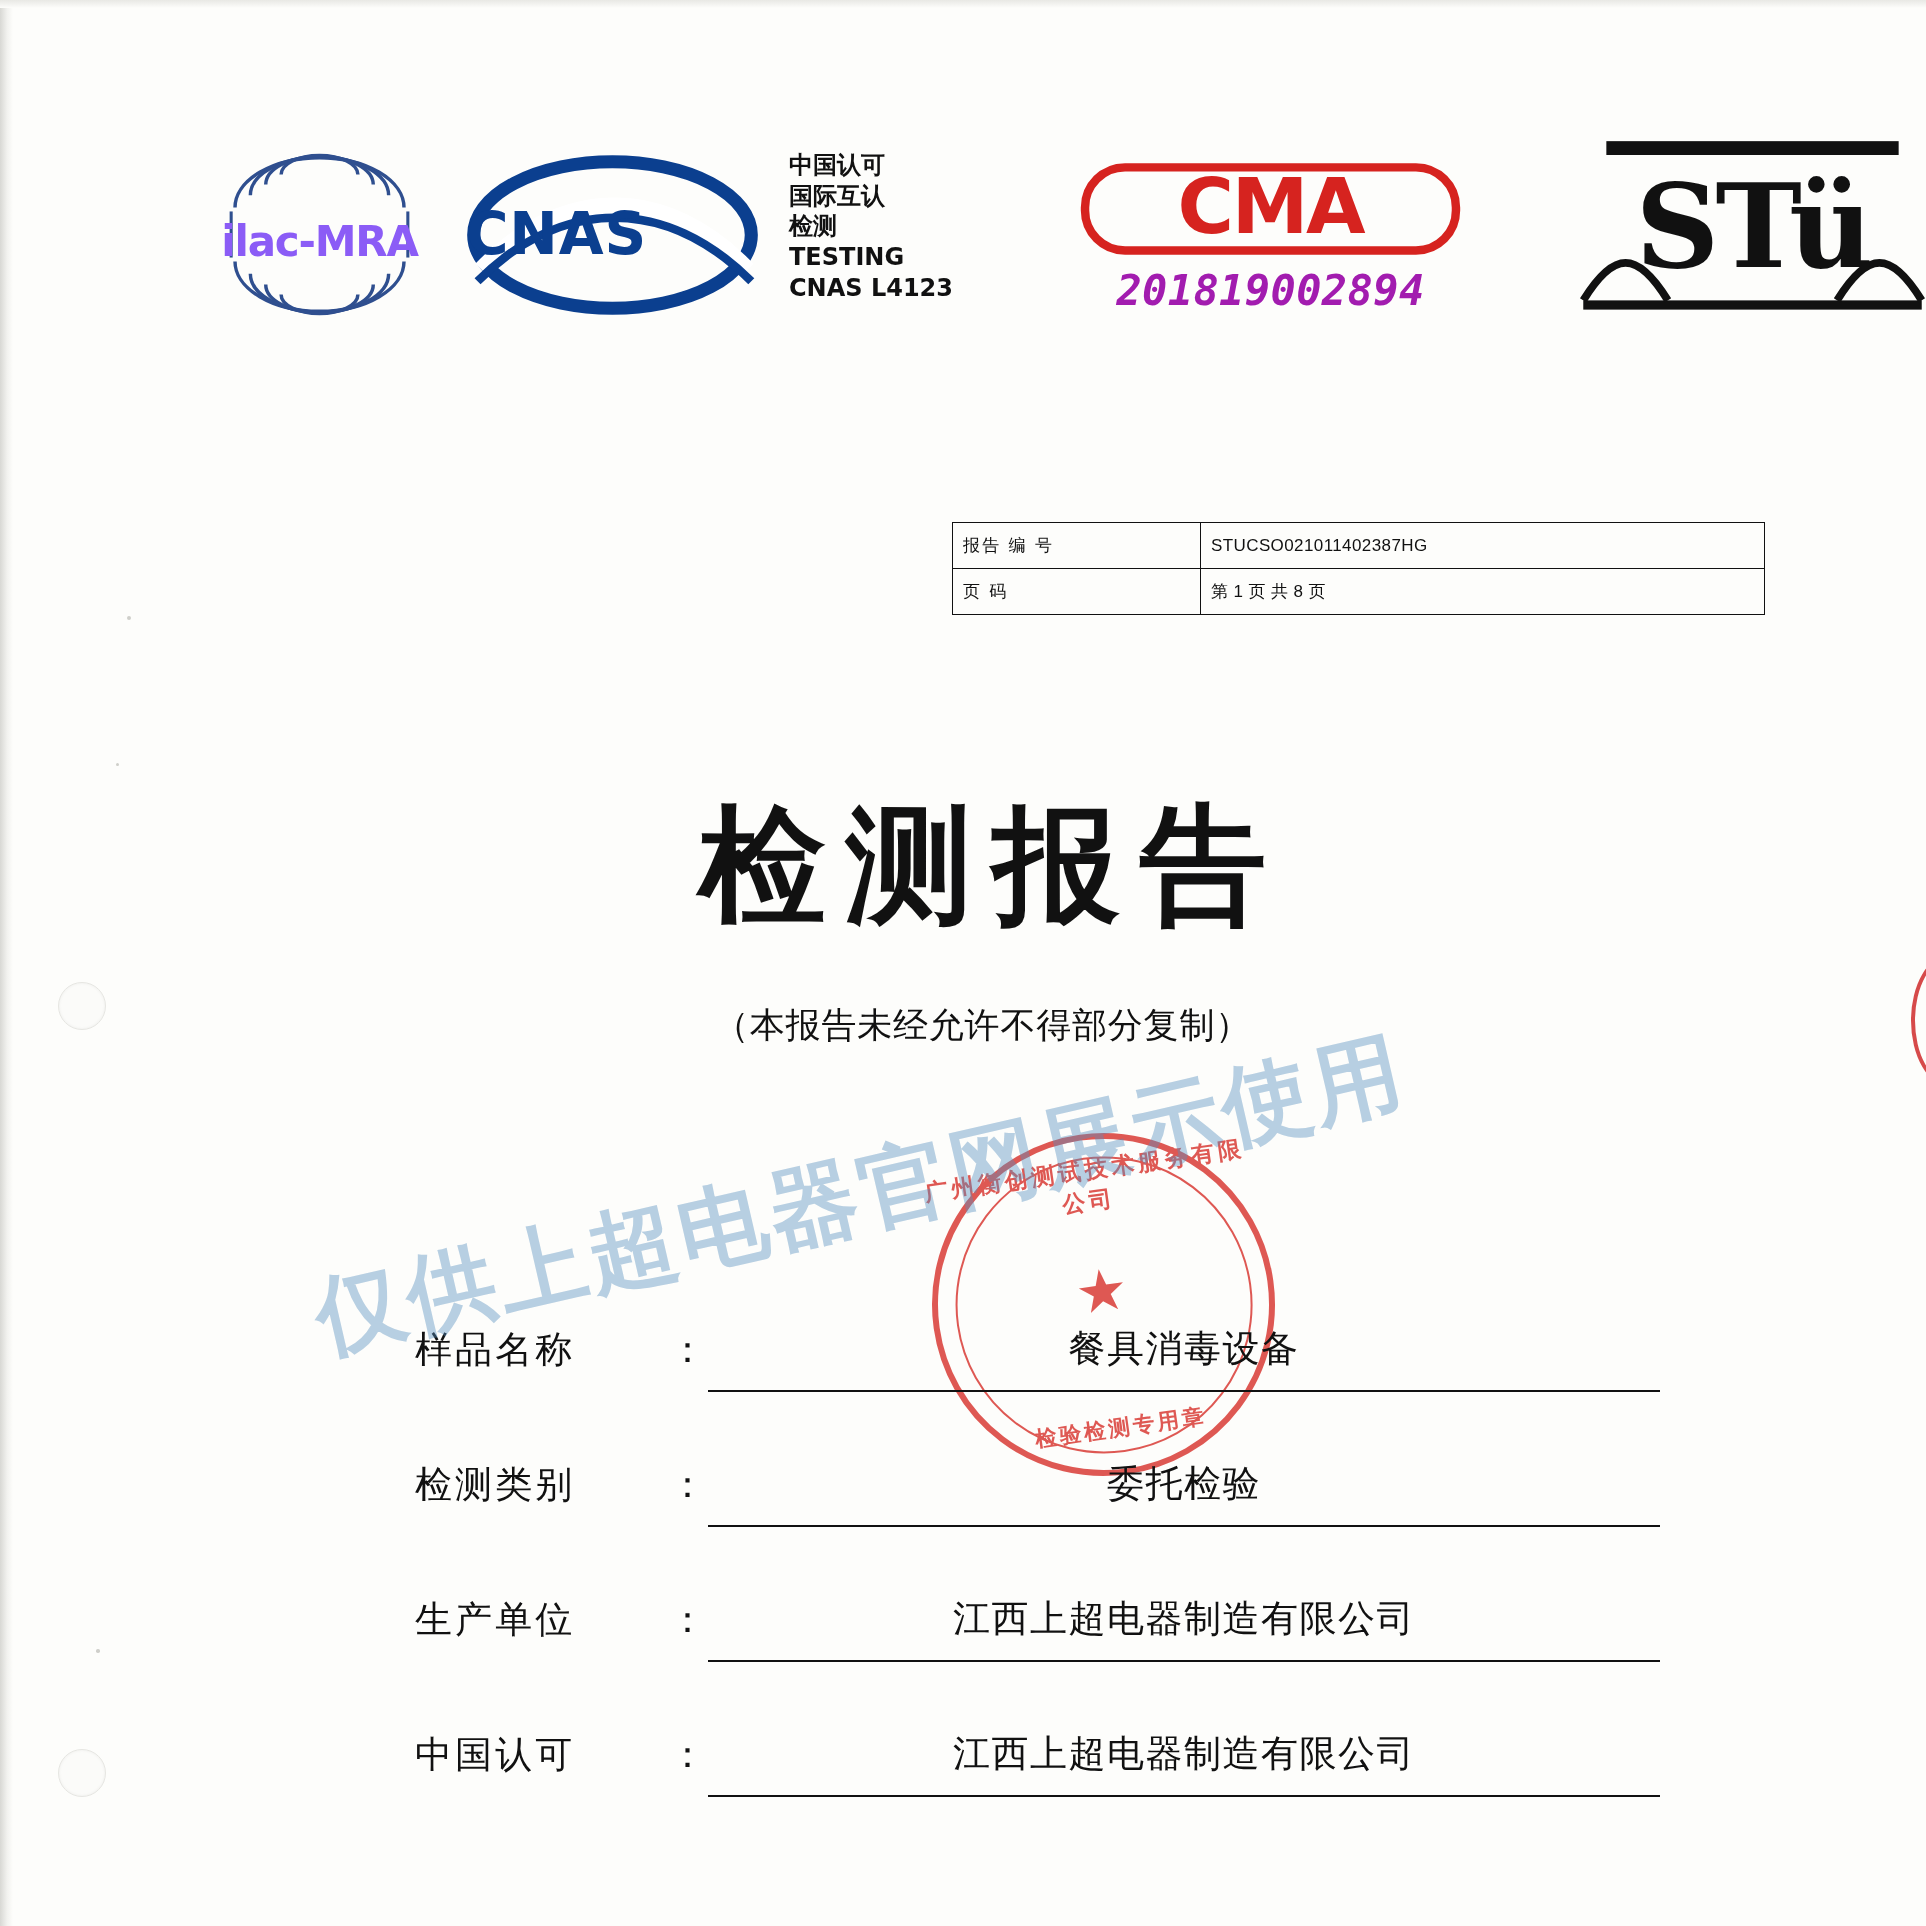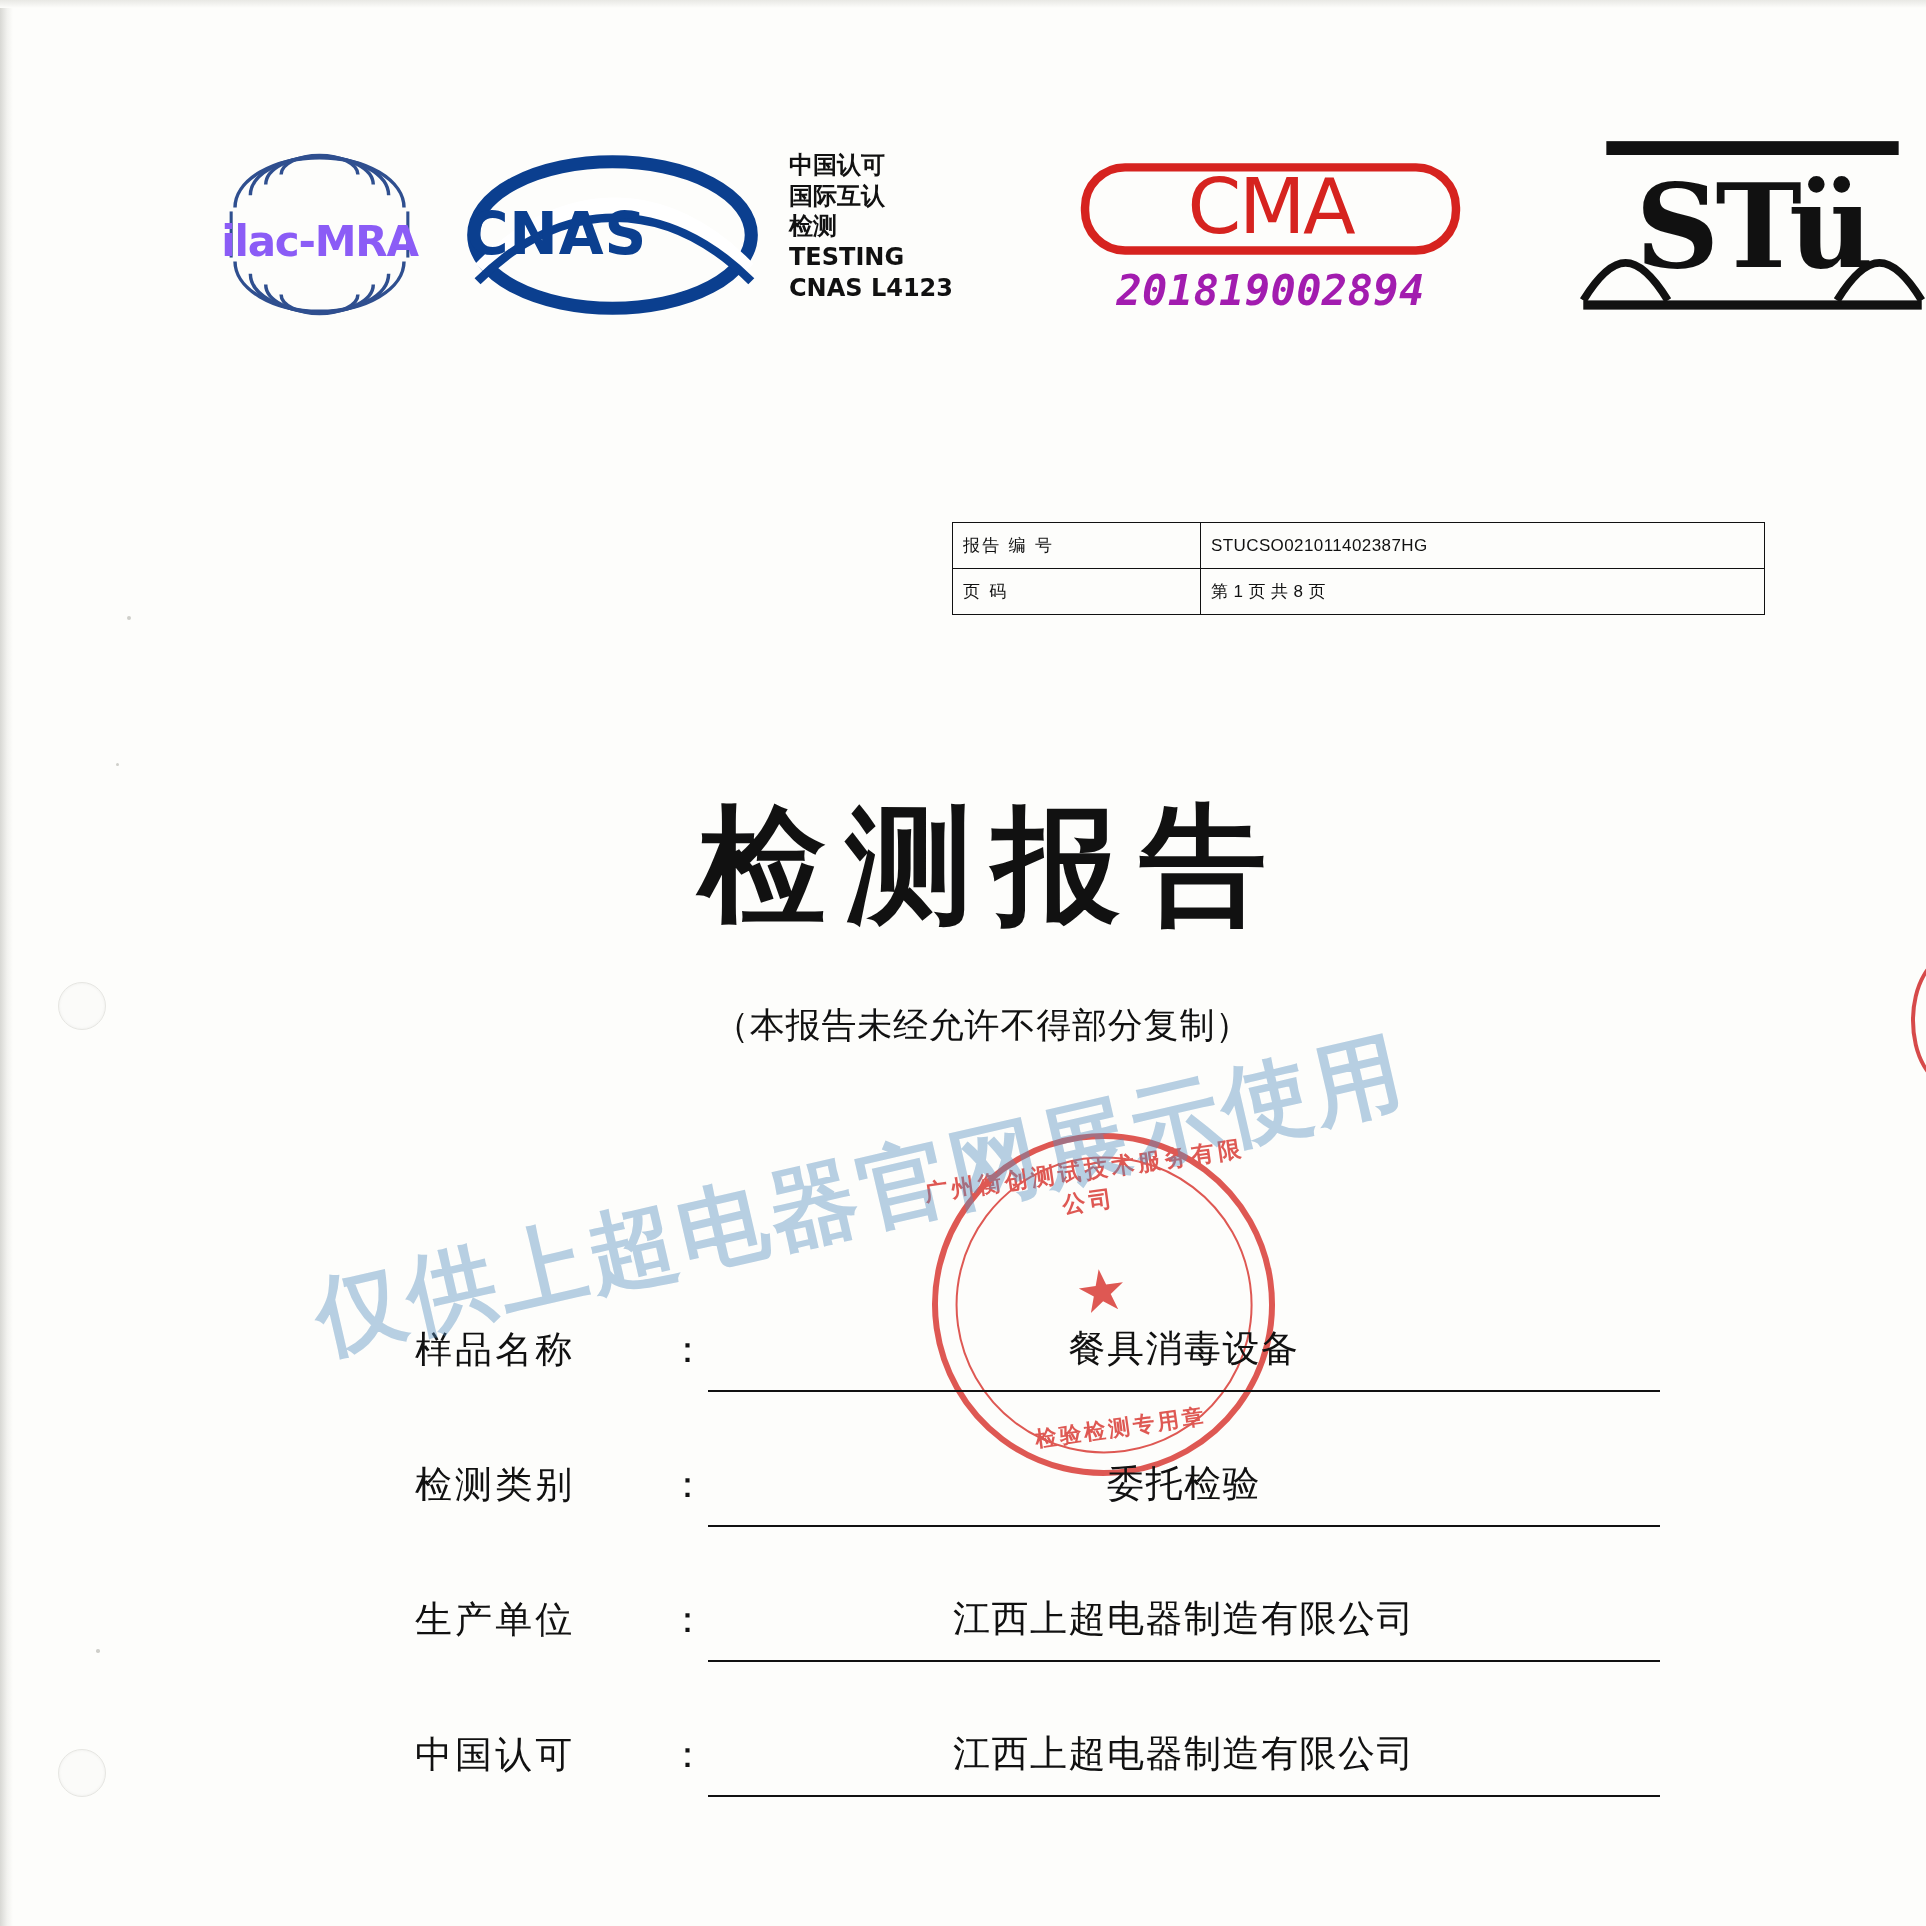--- a/index.html
+++ b/index.html
@@ -112,21 +112,21 @@
     position: absolute;
     left: 878px; top: 35px;
     width: 385px; height: 173px;
   }
   .cma-letters {
     position: absolute;
     left: 0; top: 0;
     width: 385px;
     text-align: center;
     font-family: "DejaVu Sans", sans-serif;
-    font-weight: normal;
+    font-weight: bold;
     font-size: 77px;
     color: #d6231f;
     letter-spacing: -2.3px;
   }
   .cma-number {
     position: absolute;
     left: 0; top: 104px;
     width: 385px;
     text-align: center;
     font-family: "DejaVu Sans Mono", monospace;

